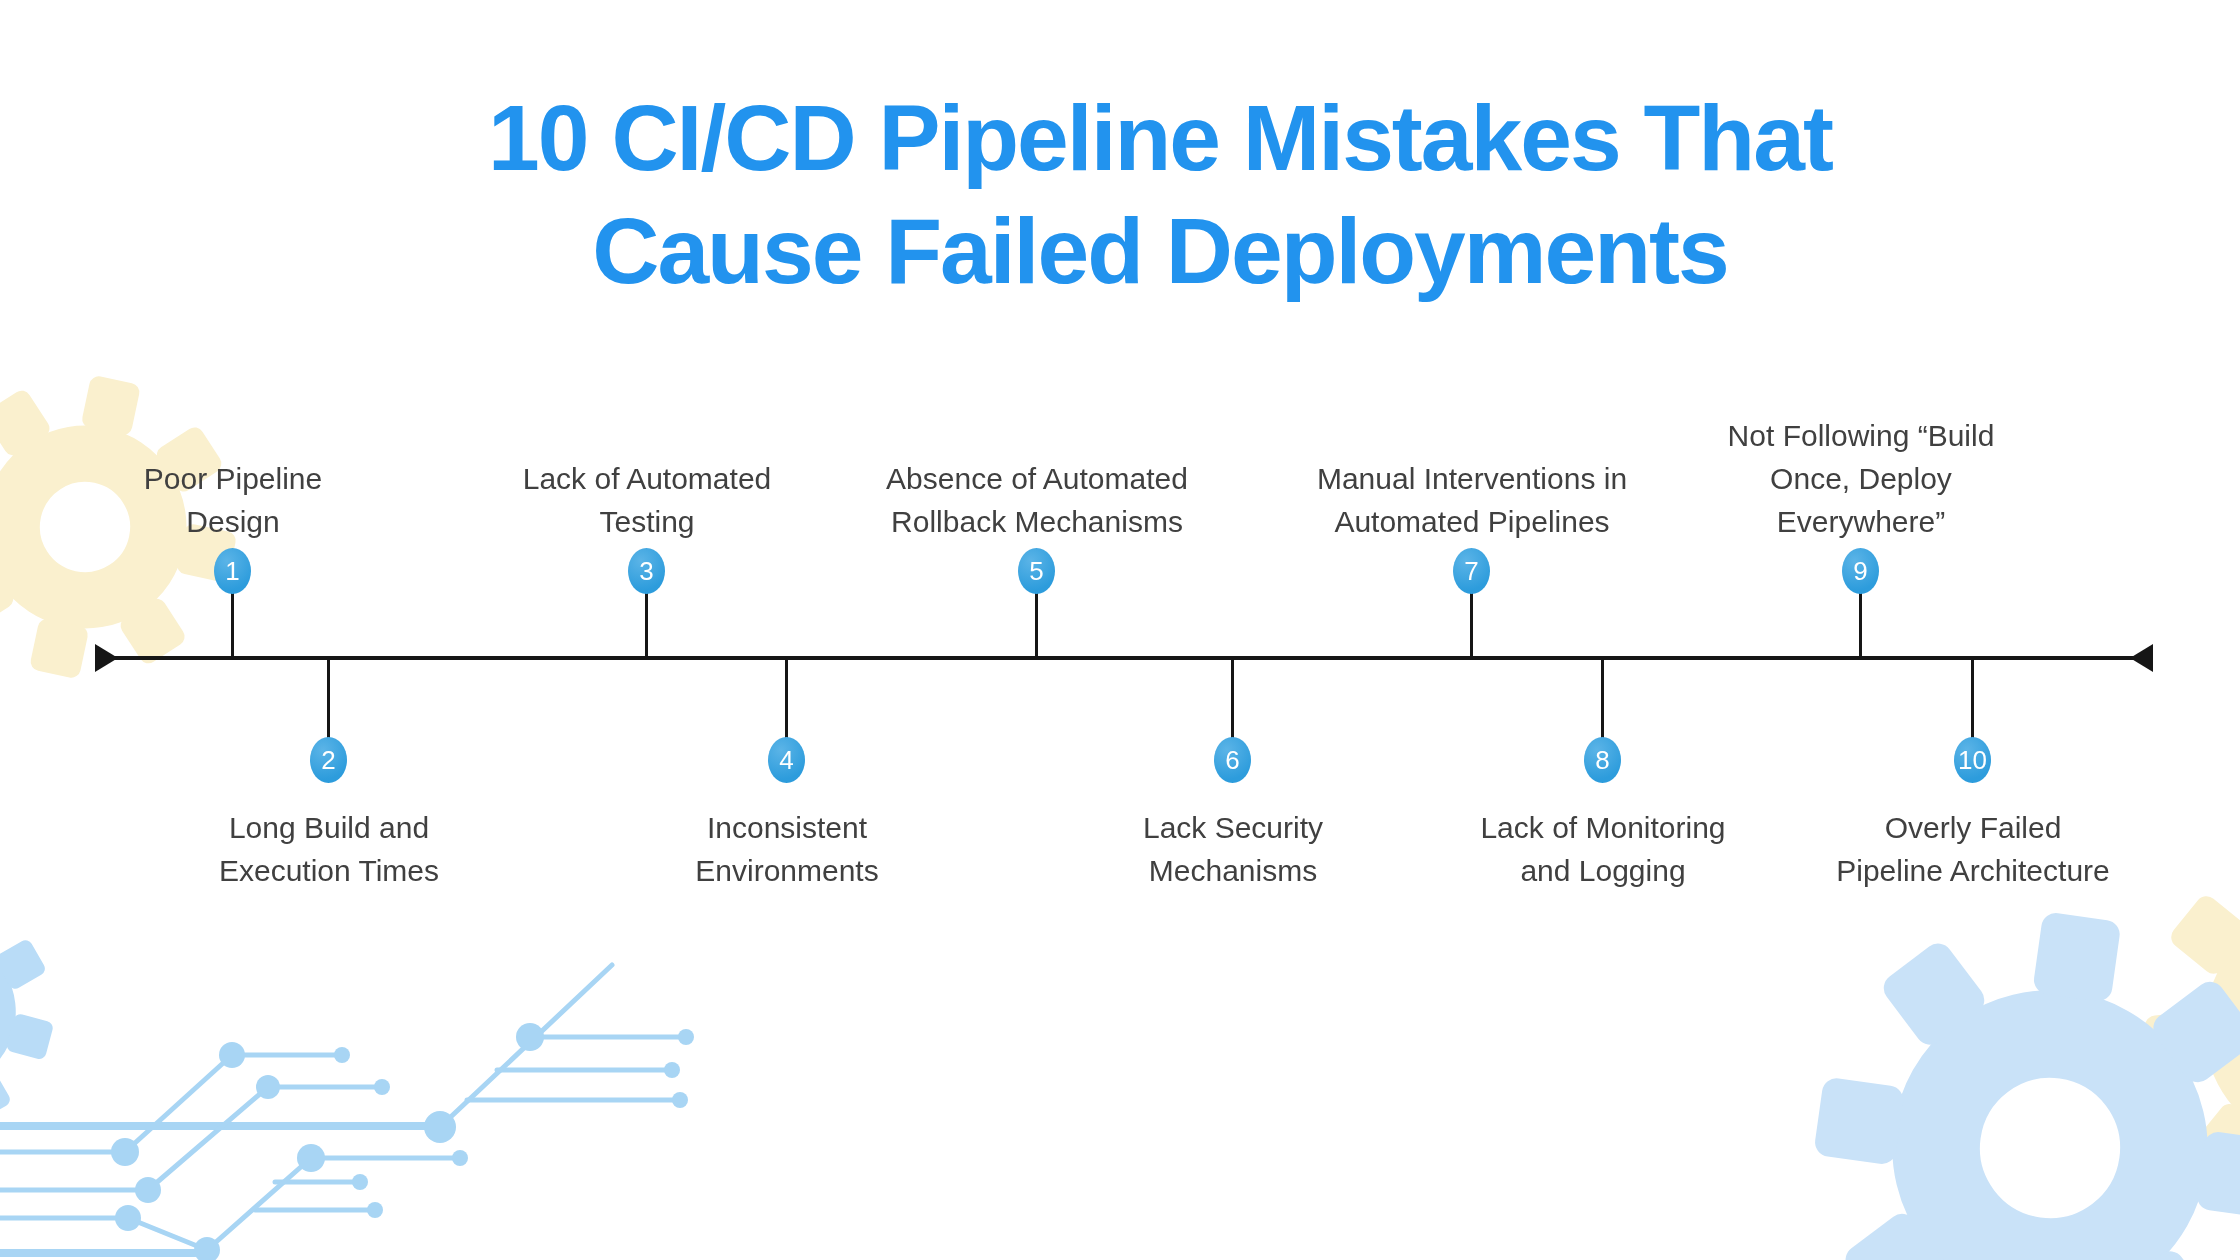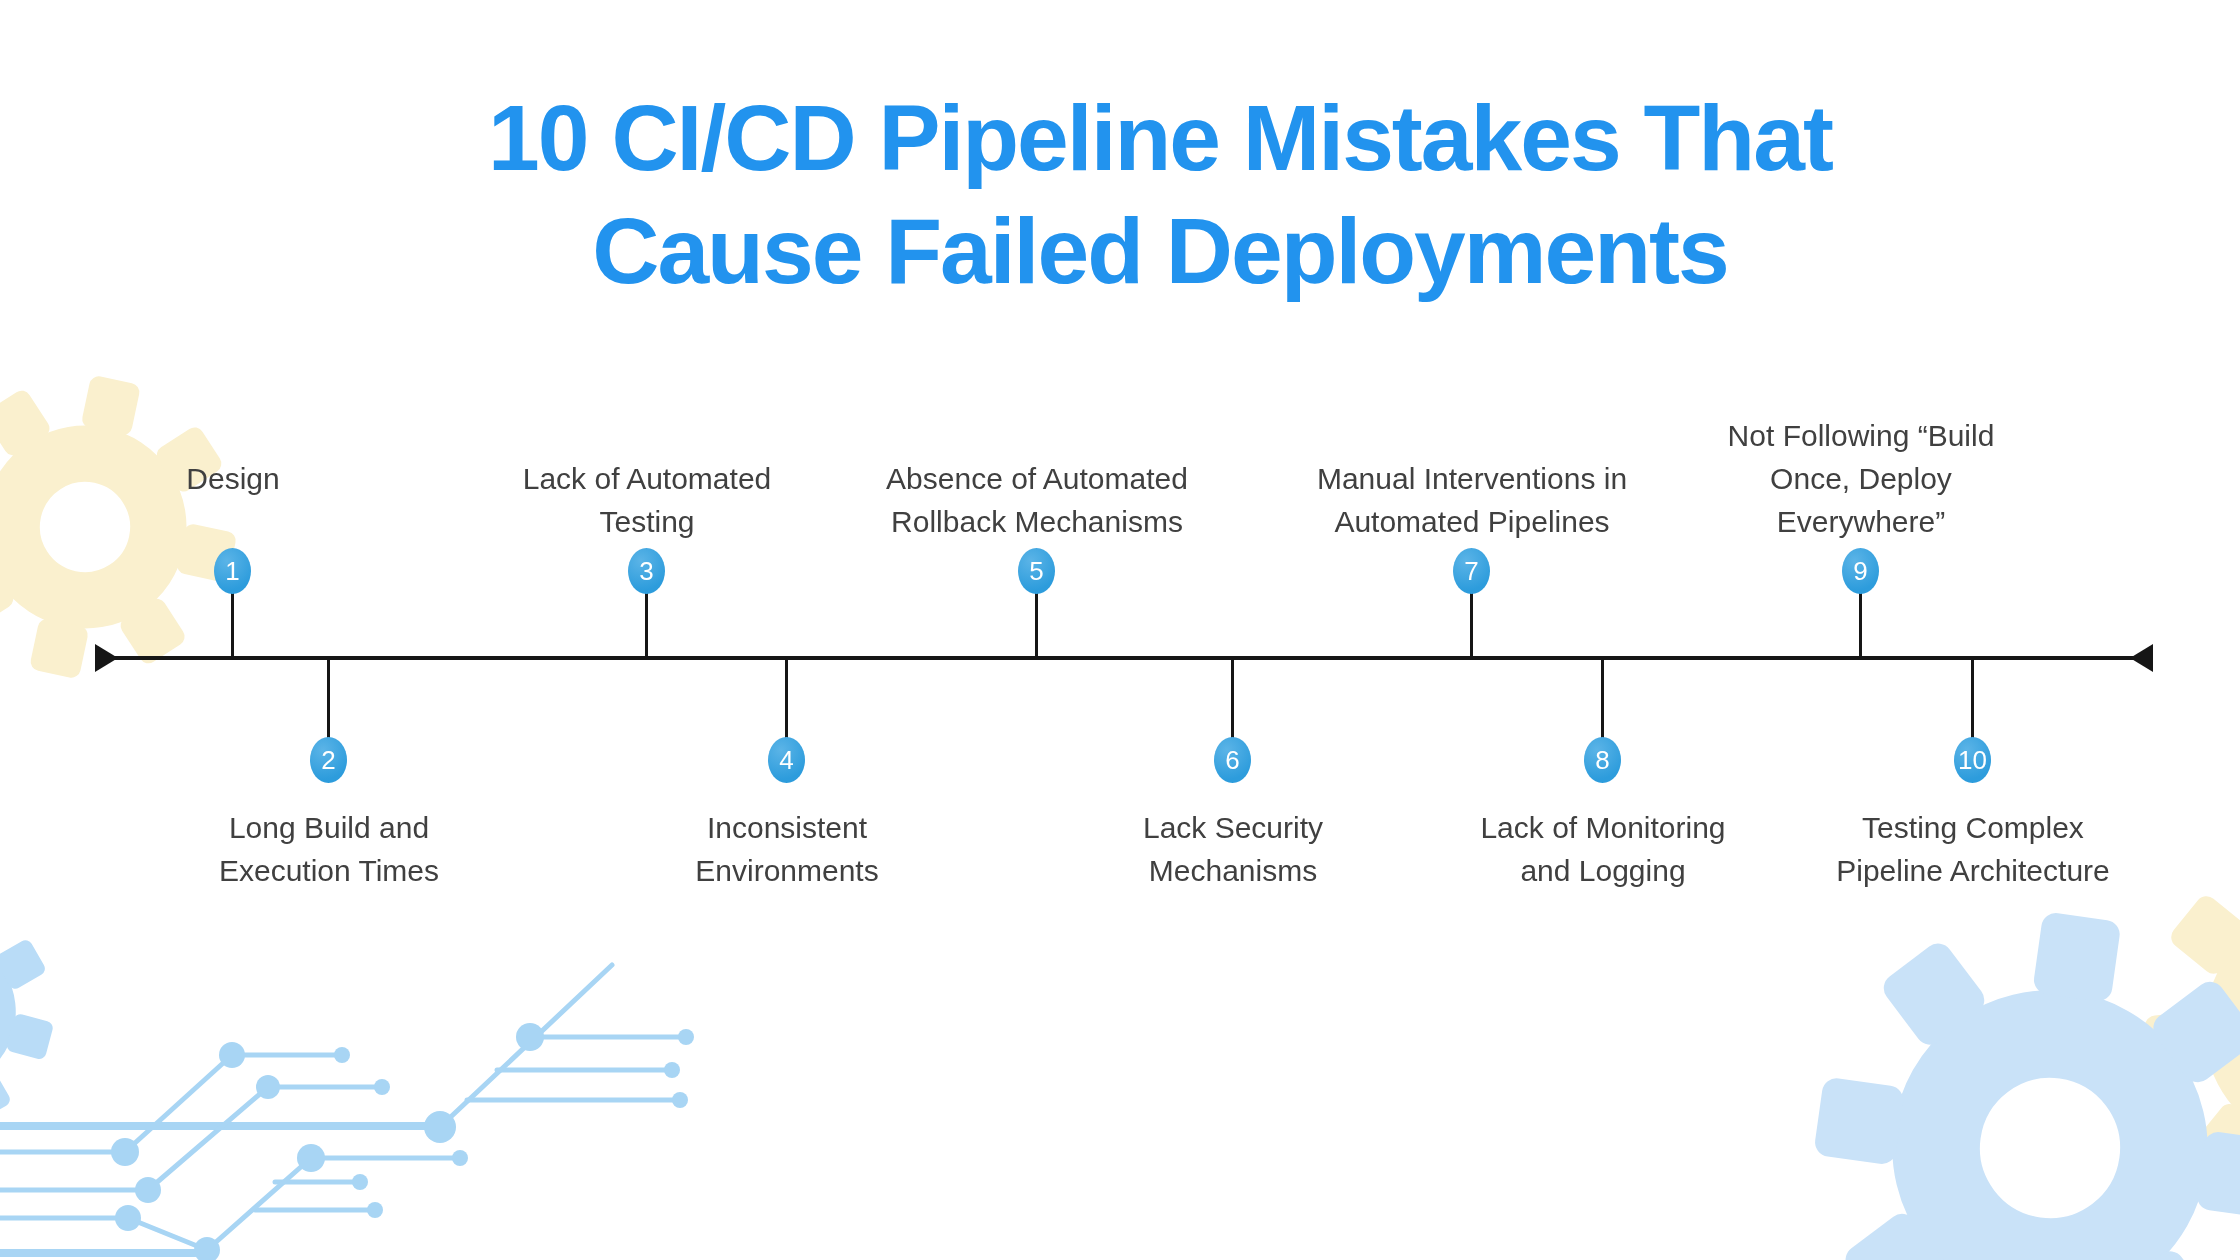--- a/index.html
+++ b/index.html
@@ -130,20 +130,21 @@
     <div>Cause Failed Deployments</div>
   </div>
 
   <div class="tl-line"></div>
   <div class="arrow left"></div>
   <div class="arrow right"></div>
 
   <div class="stem above" style="left:231px"></div>
   <div class="node above" style="left:214px">1</div>
   <div class="label above" style="left:3px">
+    <div>Poor Pipeline</div>
     <div>Design</div>
   </div>
 
   <div class="stem below" style="left:327px"></div>
   <div class="node below" style="left:310px">2</div>
   <div class="label below" style="left:99px">
     <div>Long Build and</div>
     <div>Execution Times</div>
   </div>
 
@@ -193,17 +194,17 @@
   <div class="node above" style="left:1842px">9</div>
   <div class="label above three" style="left:1631px">
     <div>Not Following “Build</div>
     <div>Once, Deploy</div>
     <div>Everywhere”</div>
   </div>
 
   <div class="stem below" style="left:1971px"></div>
   <div class="node below" style="left:1954px">10</div>
   <div class="label below" style="left:1743px">
-    <div>Testing Complex</div>
+    <div>Overly Failed</div>
     <div>Pipeline Architecture</div>
   </div>
 
 </div>
 
 </body></html>

